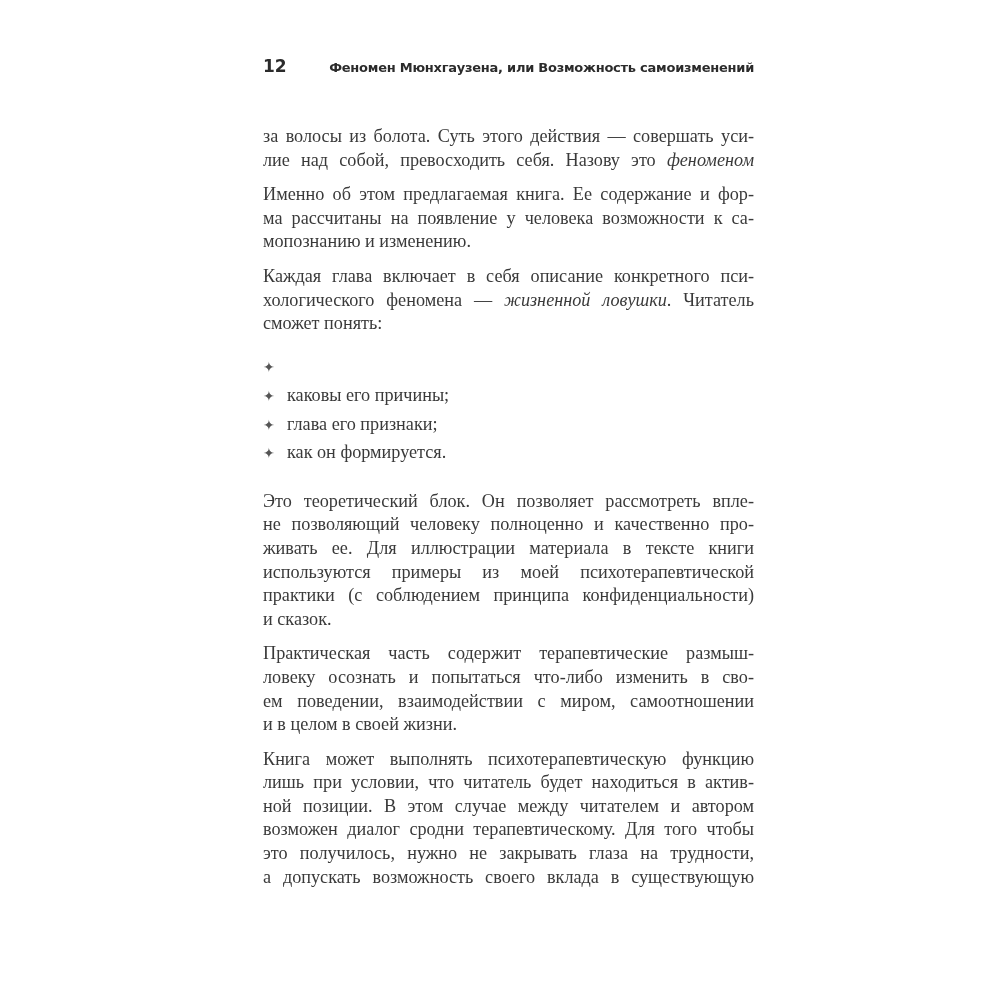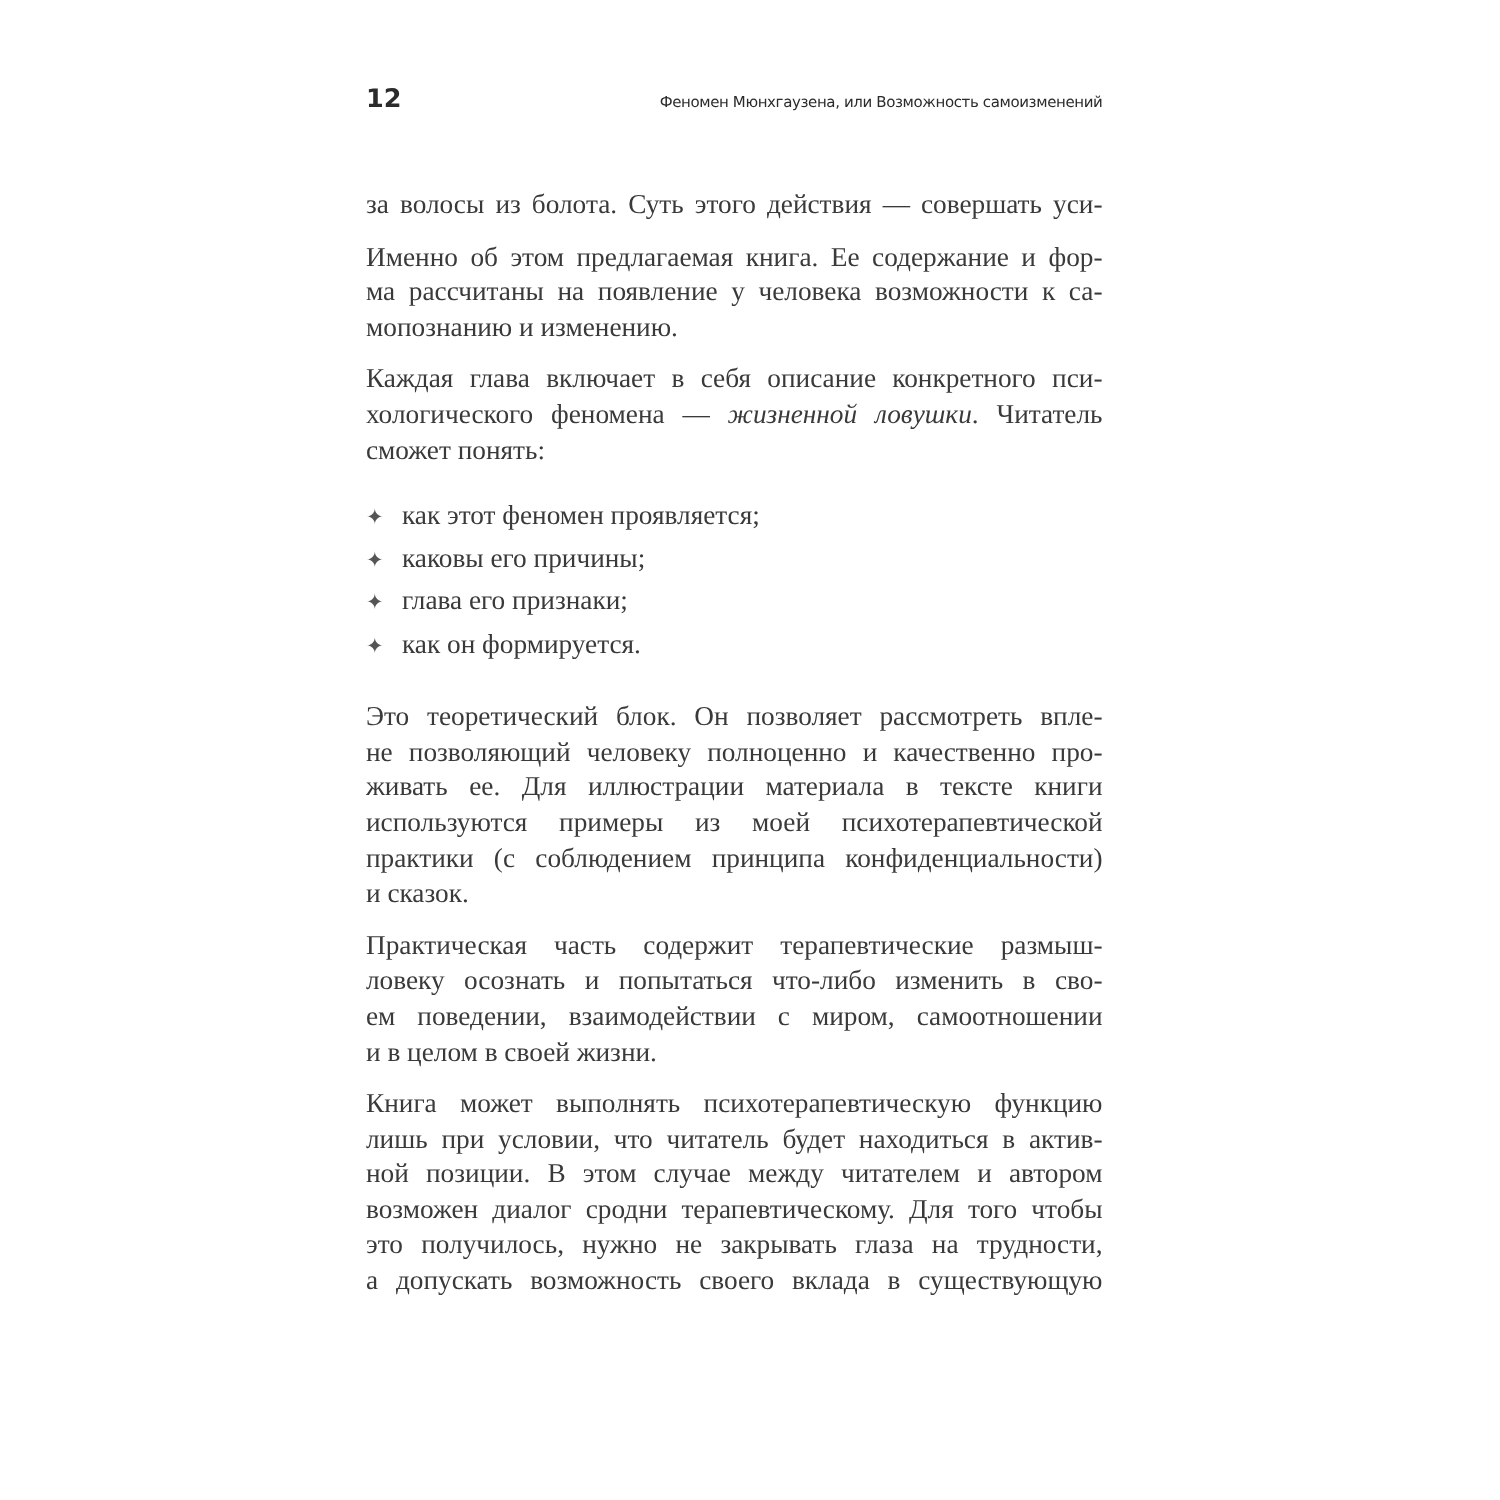--- a/index.html
+++ b/index.html
@@ -8,39 +8,40 @@
       background: #ffffff;
     }
     body {
       width: 1000px;
       height: 1000px;
       position: relative;
       overflow: hidden;
     }
     .page {
       position: absolute;
-      left: 244px;
+      left: 263px;
       top: 56px;
       width: 491px;
     }
     .running-head {
       display: flex;
       justify-content: space-between;
       align-items: baseline;
       font-family: "DejaVu Sans", "Liberation Sans", sans-serif;
       color: #2b2b2b;
       height: 30px;
     }
     .page-number {
       font-weight: bold;
       font-size: 17px;
     }
     .running-title {
-      font-size: 10px;
+      font-size: 13px;
       letter-spacing: -0.25px;
+      font-weight: bold;
     }
     .body-text {
       margin-top: 39px;
       font-family: "Liberation Serif", "DejaVu Serif", serif;
       font-size: 18.2px;
       line-height: 23.6px;
       color: #3a3a3a;
       text-align: justify;
     }
     .para {
@@ -82,36 +83,36 @@
 <div class="page">
   <div class="running-head">
     <span class="page-number">12</span>
     <span class="running-title">Феномен Мюнхгаузена, или Возможность самоизменений</span>
   </div>
 
   <div class="body-text">
     <div id="paras-before">
         <p class="para">
           <span class="line"><span>за волосы из болота. Суть этого действия — совершать уси-</span></span>
+          <span class="line"><span>лие над собой, превосходить себя. Назову это </span><em>феноменом</em></span>
         </p>
         <p class="para">
           <span class="line"><span>Именно об этом предлагаемая книга. Ее содержание и фор-</span></span>
           <span class="line"><span>ма рассчитаны на появление у человека возможности к са-</span></span>
           <span class="line last"><span>мопознанию и изменению.</span></span>
         </p>
         <p class="para">
           <span class="line"><span>Каждая глава включает в себя описание конкретного пси-</span></span>
           <span class="line"><span>хологического феномена — </span><em>жизненной ловушки</em><span>. Читатель</span></span>
           <span class="line last"><span>сможет понять:</span></span>
         </p>
       </div>
     <ul class="bullets" id="bullets">
         <li>
           <span class="bullet-icon">✦</span>
-          <span>как этот феномен проявляется;</span>
         </li>
         <li>
           <span class="bullet-icon">✦</span>
           <span>каковы его причины;</span>
         </li>
         <li>
           <span class="bullet-icon">✦</span>
           <span>глава его признаки;</span>
         </li>
         <li>

